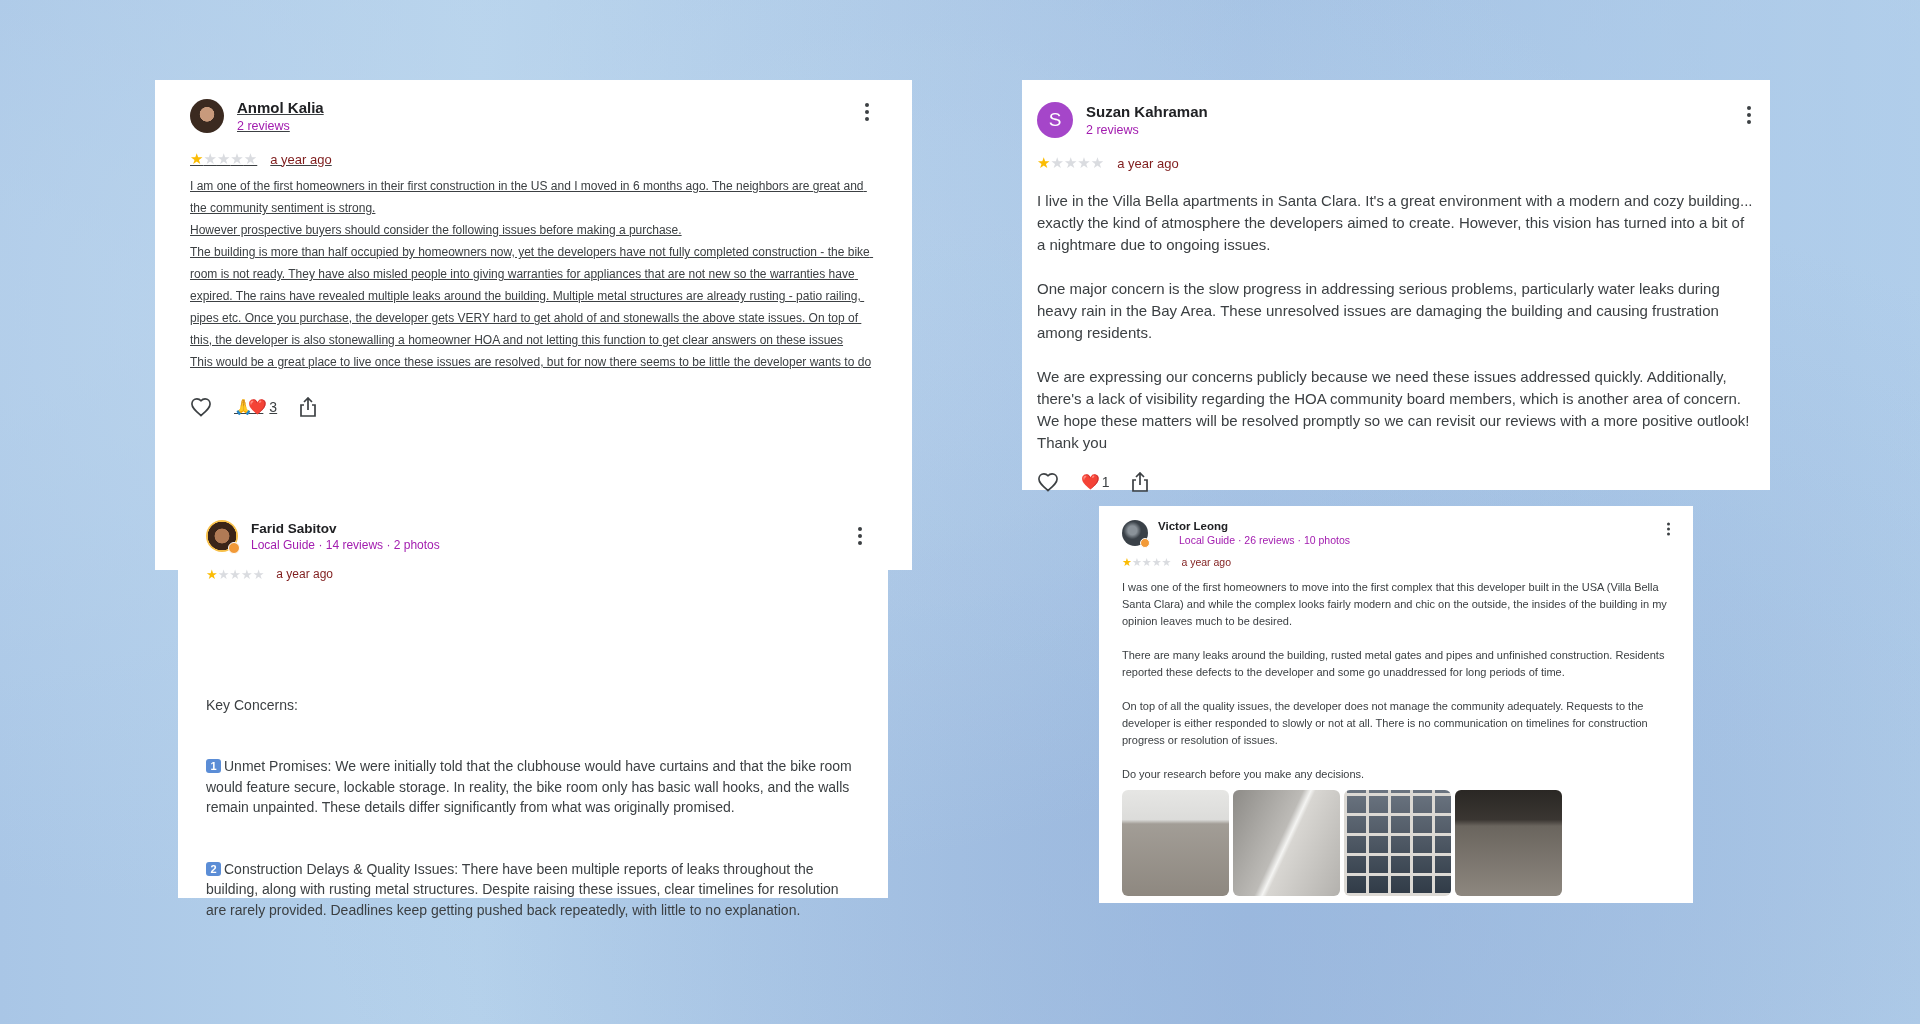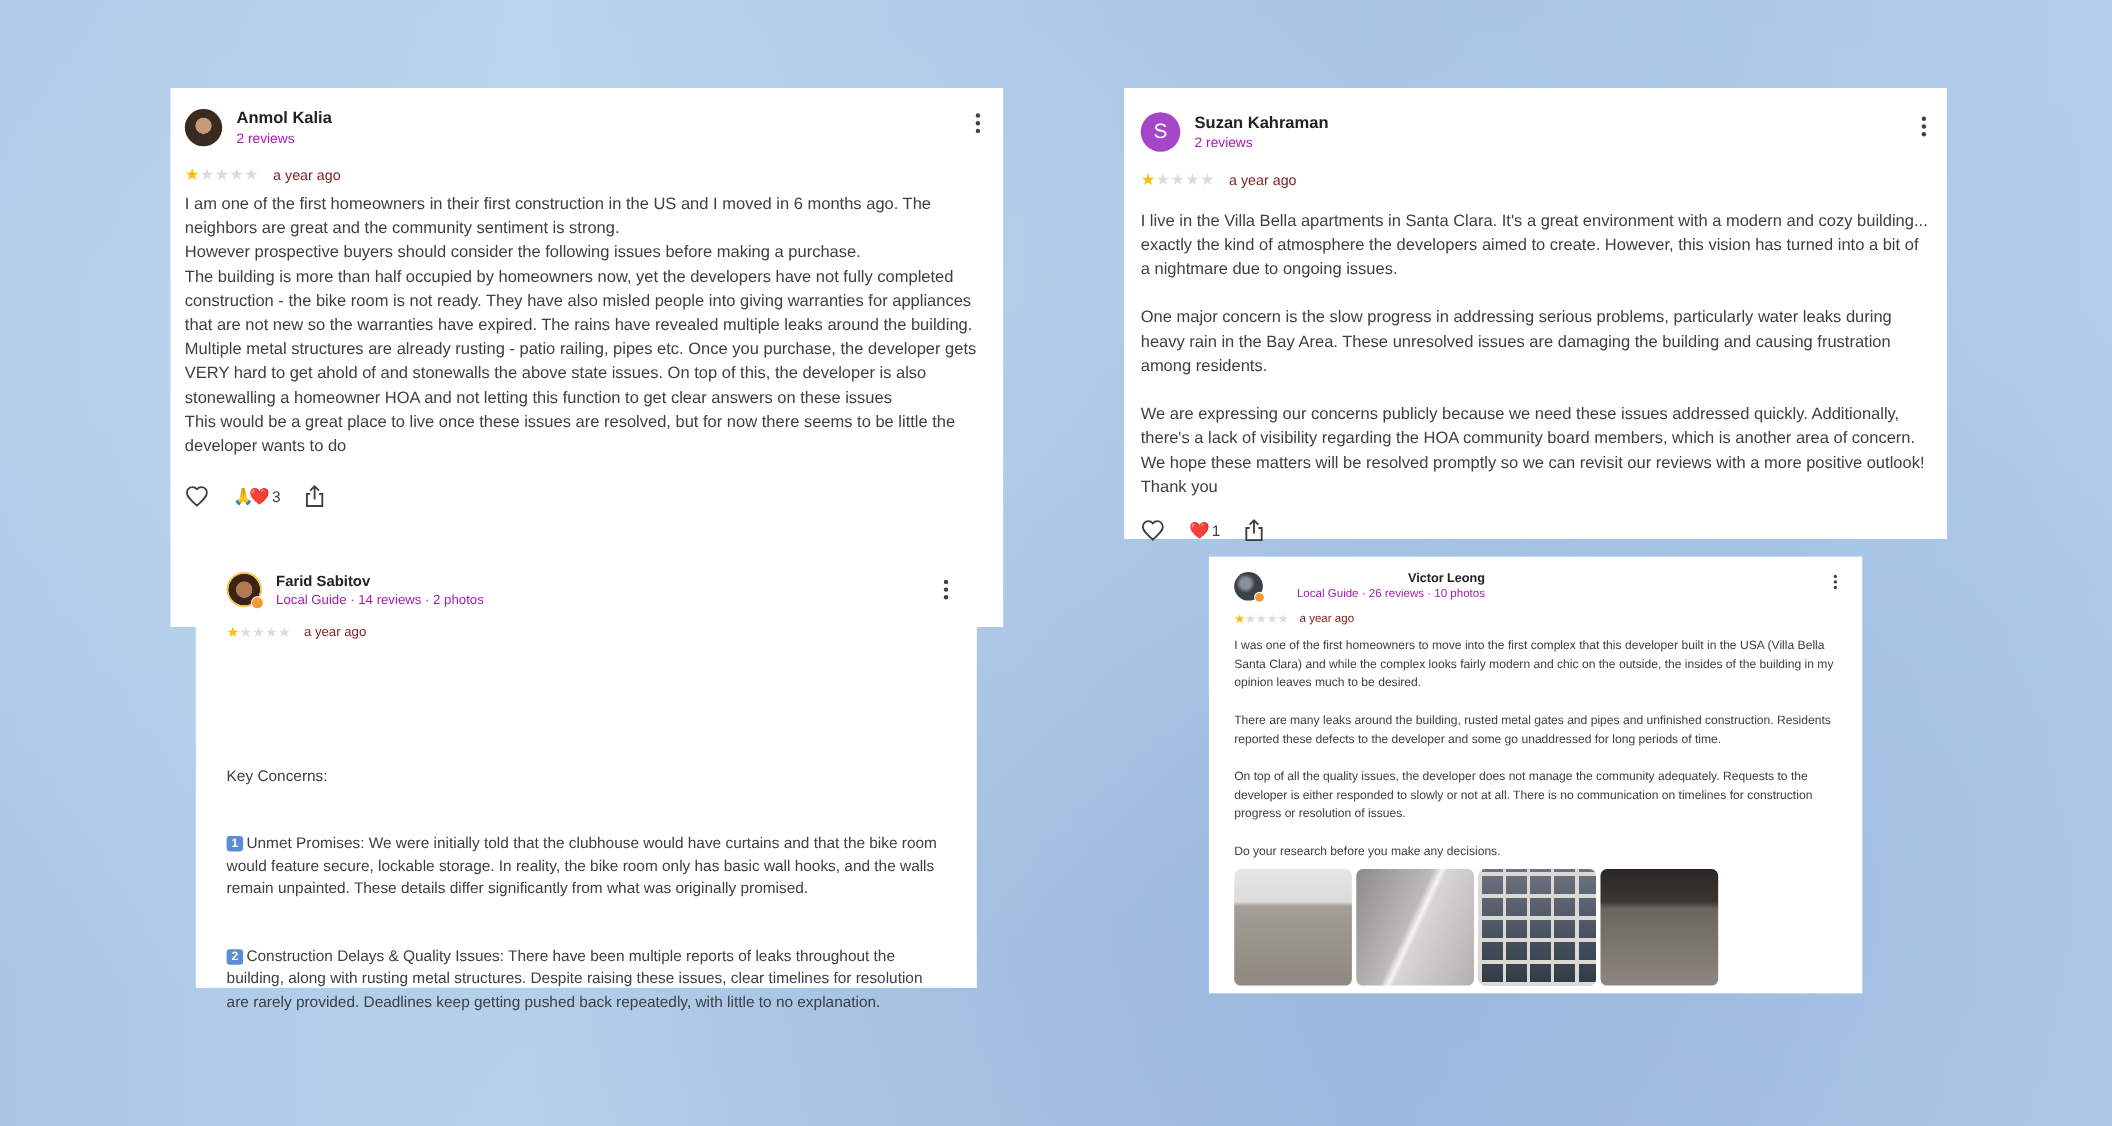--- a/index.html
+++ b/index.html
@@ -27,29 +27,29 @@
   .star.on { color:#fbbc04; }
   .time { color:#7f1d1d; }
   .body { white-space:pre-wrap; color:#3c4043; }
   .actions { display:flex; align-items:center; }
   .act { display:flex; align-items:center; cursor:pointer; }
   .num-badge { display:inline-block; background:#5b8dd6; color:#fff; font-size:11px; line-height:14px; width:15px; text-align:center; border-radius:3px; margin-right:3px; font-weight:bold; vertical-align:1px; }
   .photos { display:flex; gap:4px; }
   .photo { width:107px; height:106px; border-radius:6px; cursor:pointer; }
 
   
-  #c1 { left:155px; top:80px; width:757px; height:490px; padding:0 13px; }
+  #c1 { left:155px; top:80px; width:757px; height:490px; padding:0 35px;text-decoration:underline; }
   #c1 .head { height:56px; padding-top:8px; }
   #c1 .avatar { width:34px; height:34px; margin-right:13px; }
   #c1 .name { font-size:15px; }
   #c1 .meta { font-size:12.5px; margin-top:3px; }
   #c1 .more { right:4px; }
   #c1 .rating-row { margin-top:6px; height:18px; font-size:13px; }
   #c1 .stars { font-size:15px; margin-right:13px; }
-  #c1 .body { font-size:15px; line-height:22px; margin-top:7px; }
+  #c1 .body { font-size:12px; line-height:22px; margin-top:7px; }
   #c1 .actions { margin-top:24px; gap:22px; font-size:14px; }
 
   
   #c2 { left:1022px; top:80px; width:748px; height:410px; padding:0 15px; }
   #c2 .head { height:60px; padding-top:10px; }
   #c2 .avatar { width:36px; height:36px; margin-right:13px; background:#a546c9; font-size:19px; }
   #c2 .name { font-size:15px;text-align:right; }
   #c2 .meta { font-size:12.5px; margin-top:3px; }
   #c2 .more { right:0; }
   #c2 .rating-row { margin-top:4px; height:18px; font-size:13px; }
@@ -63,21 +63,21 @@
   #c3 .avatar { width:32px; height:32px; margin-right:13px; background:#f7c04a; }
   #c3 .name { font-size:13.5px; }
   #c3 .meta { font-size:12px; margin-top:2px; }
   #c3 .more { right:-6px; }
   #c3 .rating-row { margin-top:5px; height:18px; font-size:12px; }
   #c3 .stars { font-size:13px; margin-right:12px; }
   #c3 .body { font-size:14px; line-height:20.5px; margin-top:9px; }
 
   
   #c4 { left:1099px; top:506px; width:594px; height:397px; padding:0 23px; }
-  #c4 .head { height:38px; padding-top:8px;text-align:right; }
+  #c4 .head { height:38px; padding-top:8px; }
   #c4 .avatar { width:26px; height:26px; margin-right:10px; background:#3a4148; }
   #c4 .name { font-size:11.5px; }
   #c4 .meta { font-size:10.5px; margin-top:2px;padding-left:21px; }
   #c4 .more { right:-4px; gap:2px; }
   #c4 .more i { width:3px; height:3px; }
   #c4 .rating-row { margin-top:2px; height:16px; font-size:10.5px; }
   #c4 .stars { font-size:11px; margin-right:10px; }
   #c4 .body { font-size:11px; line-height:17px; margin-top:9px; }
   #c4 .photos { margin-top:7px; gap:4px; }
 </style>

